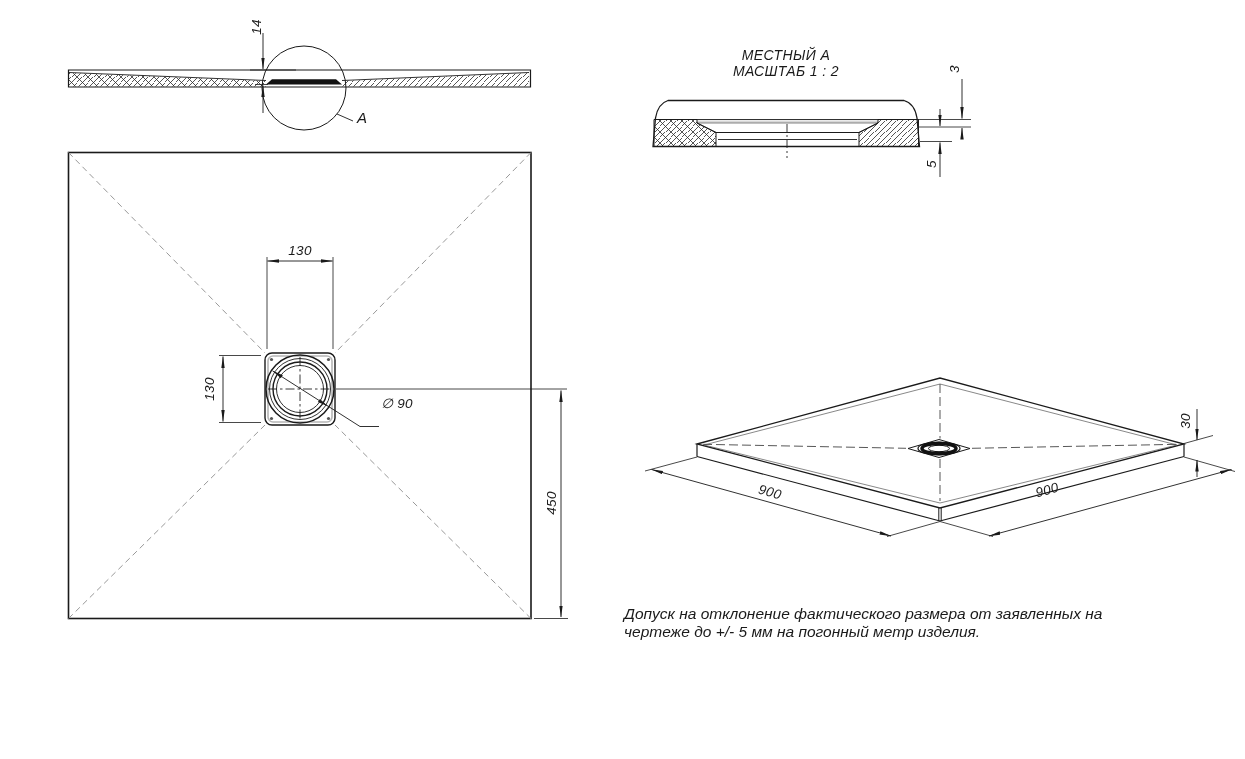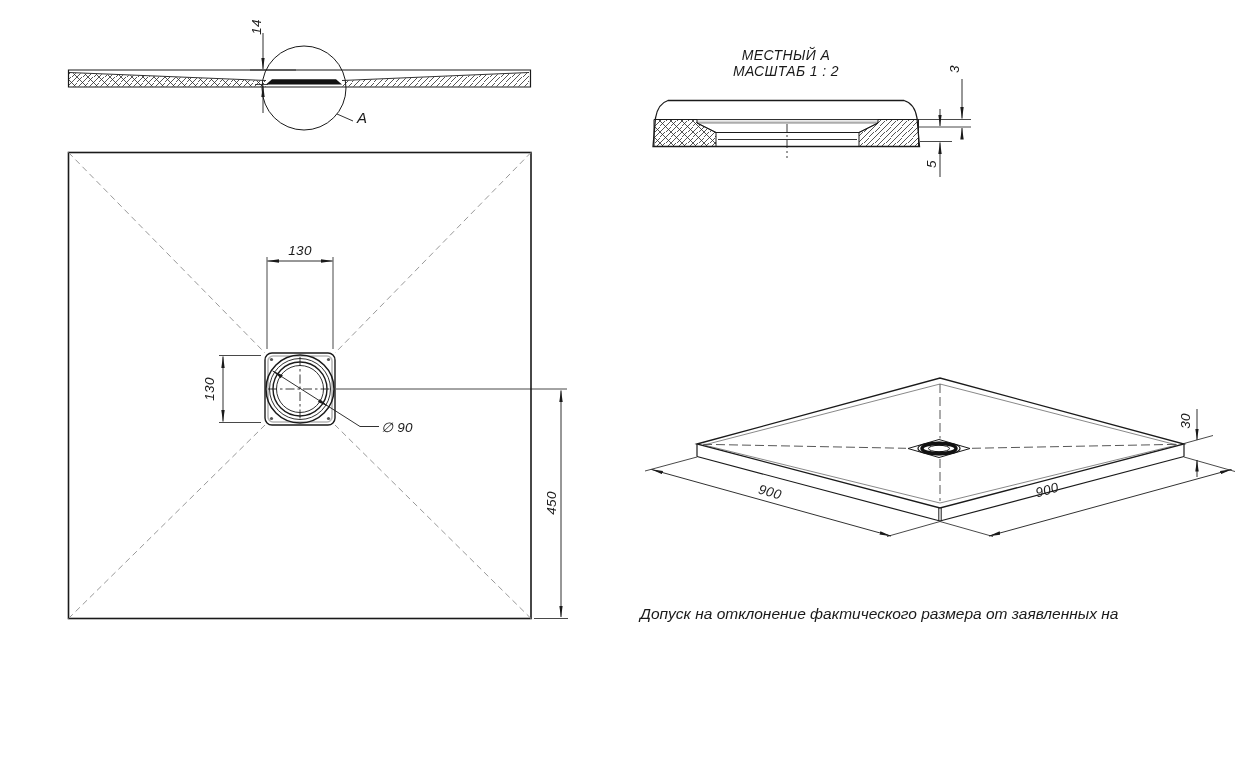--- a/index.html
+++ b/index.html
@@ -151,29 +151,30 @@
       <line x1="1197" y1="409" x2="1197" y2="440" stroke-width="0.9" marker-end="url(#arr)"></line>
       <line x1="1197" y1="477" x2="1197" y2="460" stroke-width="0.9" marker-end="url(#arr)"></line>
     </g>
   </svg>
 
   <div class="lbl dim rot" style="left:256px;top:27px;">14</div>
   <div class="lbl big ctr" style="left:362px;top:117px;">A</div>
 
   <div class="lbl dim ctr" style="left:300px;top:250px;">130</div>
   <div class="lbl dim rot" style="left:209px;top:389px;">130</div>
-  <div class="lbl dim ctr" style="left:397px;top:427px;">∅ 90</div>
+  <div class="lbl dim ctr" style="left:397px;top:403px;">∅ 90</div>
   <div class="lbl dim rot" style="left:551px;top:503px;">450</div>
 
   <div class="lbl view-title ctr" style="left:786px;top:55px;">МЕСТНЫЙ А</div>
   <div class="lbl view-title ctr" style="left:786px;top:71px;text-align:right;">МАСШТАБ 1 : 2</div>
   <div class="lbl dim rot" style="left:954px;top:69px;">3</div>
   <div class="lbl dim rot" style="left:931px;top:164px;">5</div>
 
   <div class="lbl dim rotL" style="left:770px;top:492px;">900</div>
   <div class="lbl dim rotR" style="left:1047px;top:490px;">900</div>
   <div class="lbl dim rot" style="left:1185px;top:421px;">30</div>
 
-  <div class="lbl note" style="left:640px;top:605px;font-style:italic;">
+  <div class="lbl note" style="left:624px;top:605px;font-style:italic;">
     <div>Допуск на отклонение фактического размера от заявленных на</div>
+    <div>чертеже до +/- 5 мм на погонный метр изделия.</div>
   </div>
 
 </div>
 
 </body></html>

